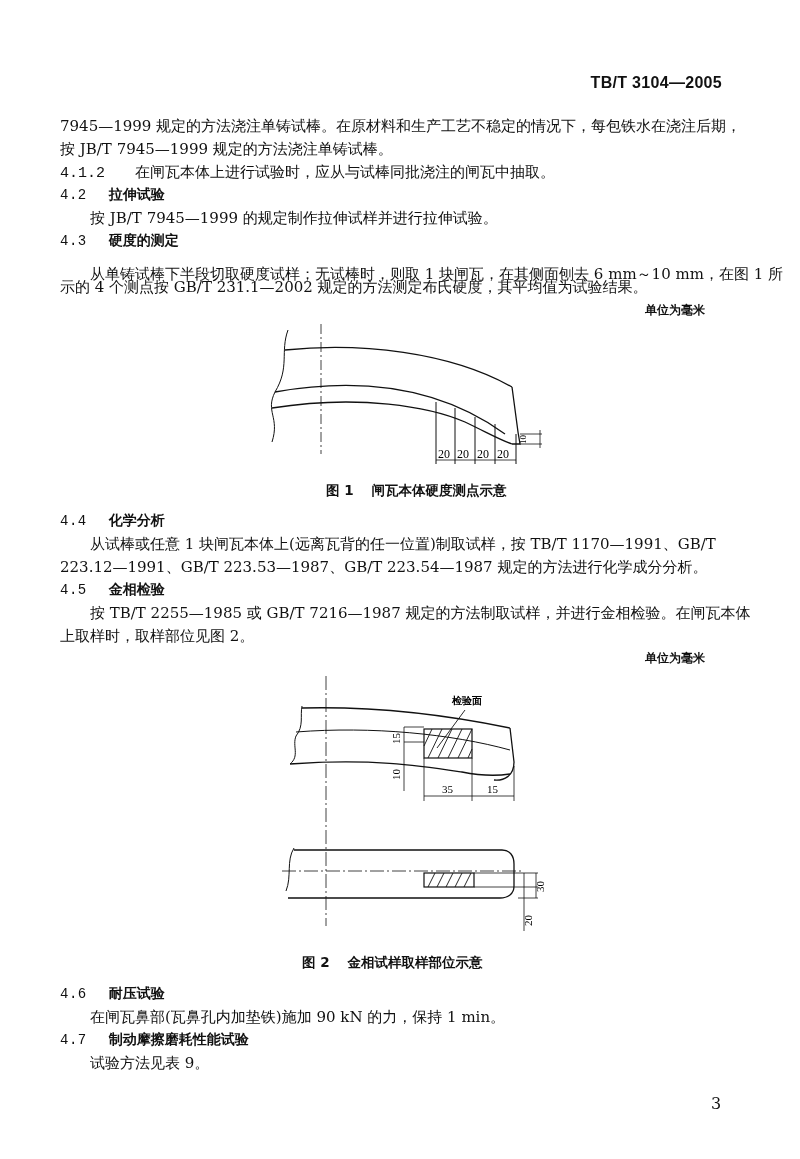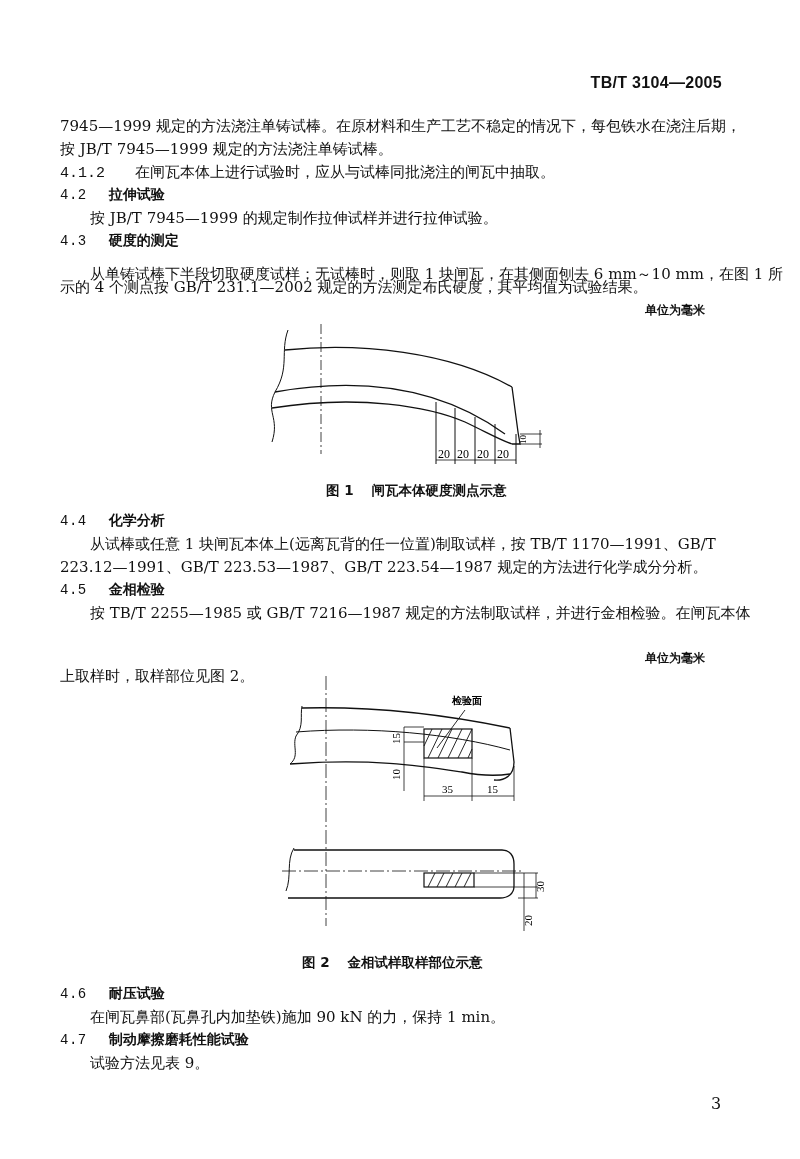--- a/index.html
+++ b/index.html
@@ -80,21 +80,21 @@
 <div class="abs h" style="left:60px;top:512px;">
   <span class="num">4.4</span><span>化学分析</span>
 </div>
 <div class="abs p" style="left:90px;top:534px;">从试棒或任意 1 块闸瓦本体上(远离瓦背的任一位置)制取试样，按 TB/T 1170—1991、GB/T</div>
 <div class="abs p" style="left:60px;top:557px;">223.12—1991、GB/T 223.53—1987、GB/T 223.54—1987 规定的方法进行化学成分分析。</div>
 
 <div class="abs h" style="left:60px;top:581px;">
   <span class="num">4.5</span><span>金相检验</span>
 </div>
 <div class="abs p" style="left:90px;top:603px;">按 TB/T 2255—1985 或 GB/T 7216—1987 规定的方法制取试样，并进行金相检验。在闸瓦本体</div>
-<div class="abs p" style="left:60px;top:626px;margin-top:40px;">上取样时，取样部位见图 2。</div>
+<div class="abs p" style="left:60px;top:626px;">上取样时，取样部位见图 2。</div>
 <div class="abs unit" style="left:645px;top:650px;">单位为毫米</div>
 
 <svg class="abs" style="left:282px;top:676px;" width="270" height="272" viewBox="0 0 270 272">
   <g fill="none" stroke="#111" stroke-width="1.3">
 
     <path d="M20 30 C18 40,22 50,14 60 C10 70,18 80,8 88" stroke-width="1"></path>
     <path d="M20 32 C100 30,170 40,228 52"></path>
     <path d="M14 56 C90 50,170 58,228 74" stroke-width="1"></path>
     <path d="M8 88 C90 82,140 90,180 96 C200 100,215 100,228 98"></path>
     <path d="M228 52 L232 86 C232 100,222 105,212 104"></path>

